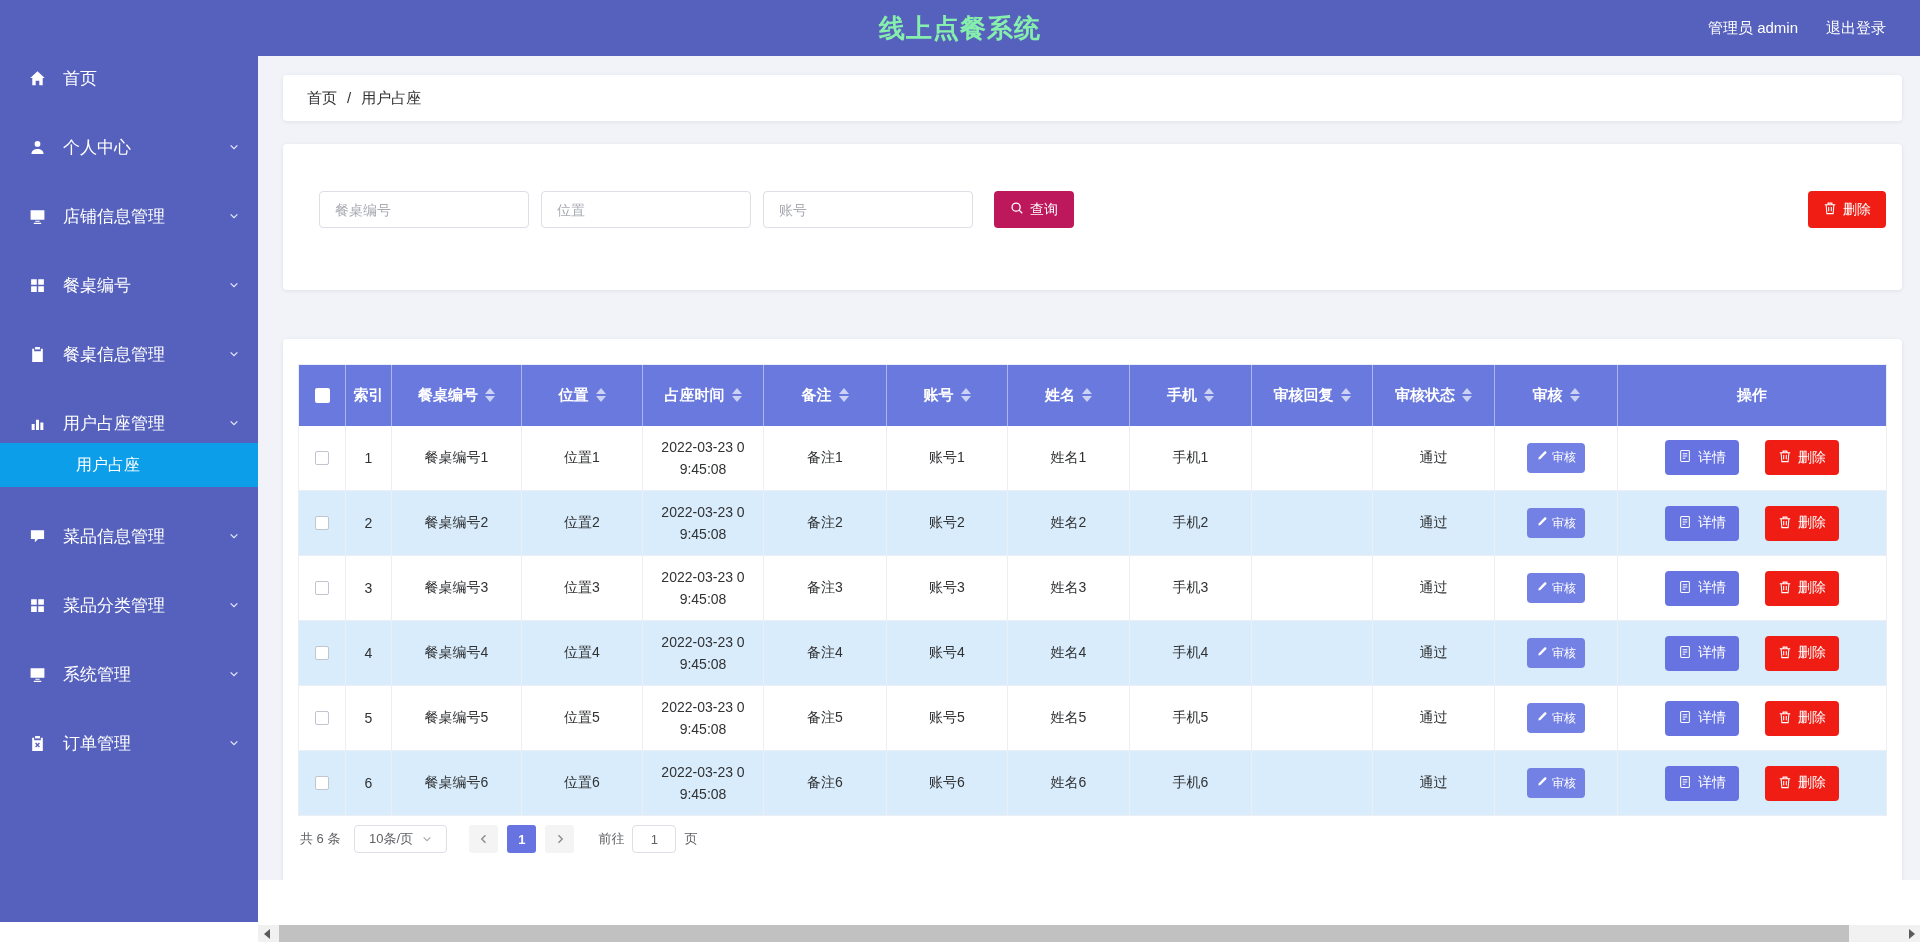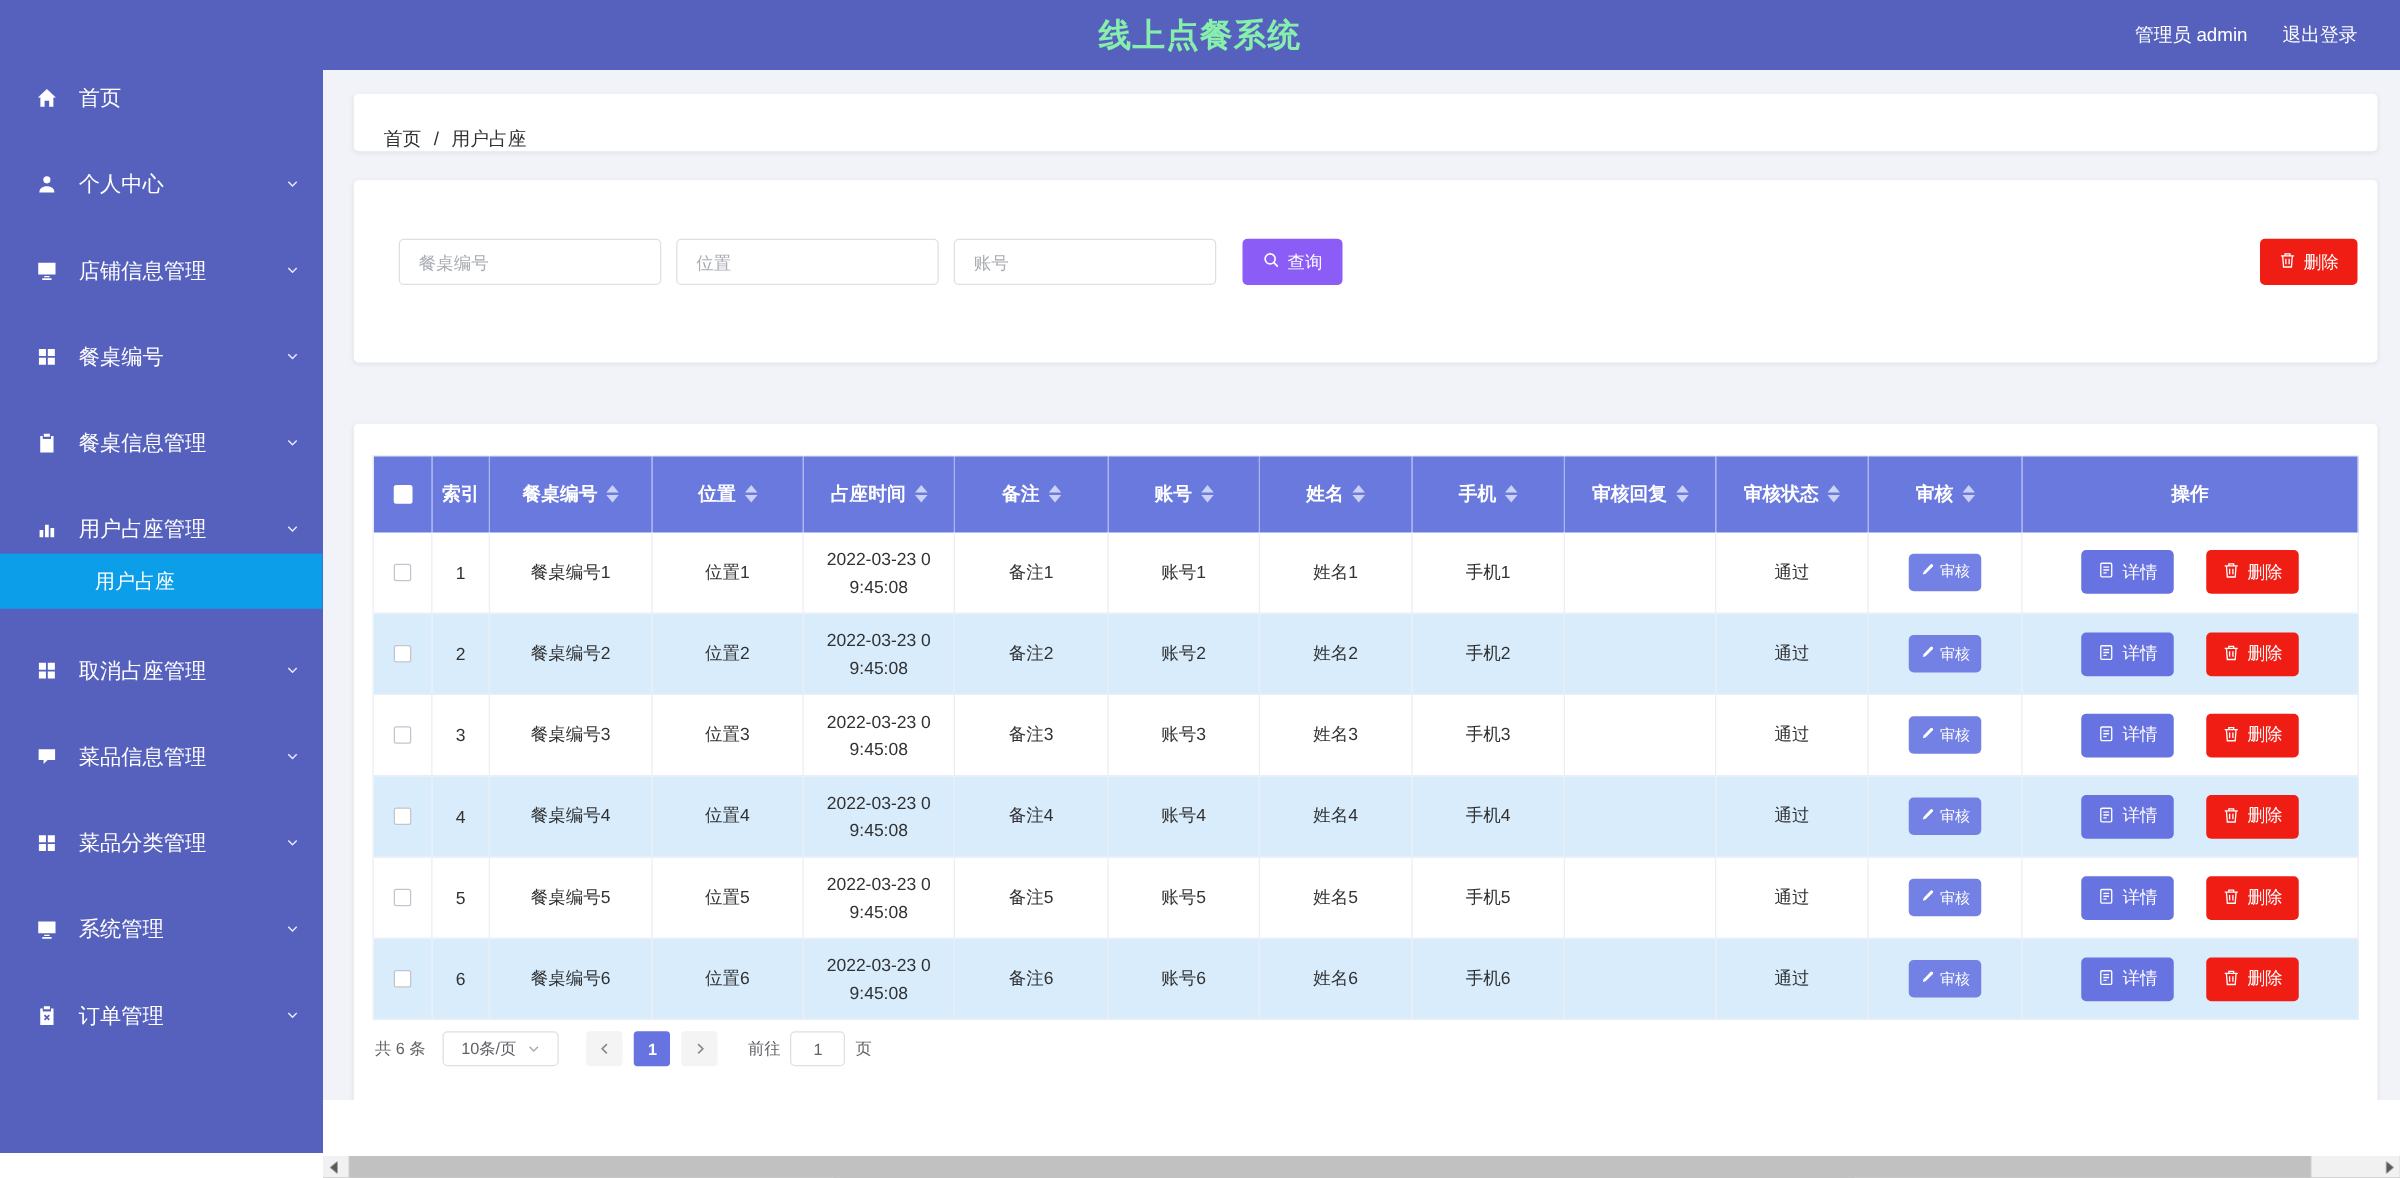--- a/index.html
+++ b/index.html
@@ -21,34 +21,34 @@
   .side-label { font-size:17px; flex:1; white-space:nowrap; }
   .side-chevron { width:12px; height:12px; display:flex; align-items:center; color:#e8eaff; flex:none; }
   .side-sub { height:44px; background:#0d9ee9; display:flex; align-items:center; padding-left:76px; cursor:pointer; }
   .sub-label { color:#fff; font-size:16px; }
 
   
   .content { position:fixed; left:258px; top:56px; width:1662px; height:824px; background:#f1f3f9;
     padding:19px 18px 0 25px; overflow:hidden; }
   .card { background:#fff; border-radius:4px; box-shadow:0 1px 4px rgba(0,21,41,.08); }
 
-  .breadcrumb-card { height:46px; display:flex; align-items:flex-end; padding-left:24px; }
+  .breadcrumb-card { height:46px; display:flex; align-items:center; padding-left:24px; }
   .crumb { font-size:15px; color:#303133; cursor:pointer; }
   .crumb.current { cursor:default; }
   .crumb-sep { font-size:15px; color:#303133; margin:0 10px; }
 
   .search-card { height:146px; margin-top:23px; padding:47px 16px 0 36px; position:relative; }
   .search-row { display:flex; align-items:center; }
   .f-input { width:210px; height:37px; border:1px solid #dcdfe6; border-radius:4px; padding:0 15px;
     font-size:14px; color:#303133; margin-right:12px; outline:none; font-family:inherit; }
   .f-input::placeholder { color:#a8abb2; }
 
   .btn { display:inline-flex; align-items:center; justify-content:center; gap:6px; border:none;
     border-radius:4px; color:#fff; cursor:pointer; font-family:inherit; white-space:nowrap; }
-  .btn-primary { background:#8b5cf6; height:37px; padding:0 16px; font-size:14px; margin-left:9px; }
+  .btn-primary { background:#be185d; height:37px; padding:0 16px; font-size:14px; margin-left:9px; }
   .btn-danger-lg { background:#ef1d14; height:37px; padding:0 15px; font-size:14px; position:absolute; right:16px; top:47px; }
 
   
   .table-card { margin-top:49px; height:682px; padding:25px 15px 0 15px; }
   table { width:100%; border-collapse:collapse; table-layout:fixed; border:1px solid #ebeef5; }
   thead th { background:#6a79de; color:#fff; height:61px; font-size:15px; font-weight:bold;
     border-right:1px solid rgba(255,255,255,.45); text-align:center; vertical-align:middle; padding:0 4px; }
   thead th:last-child { border-right:none; }
   thead th.sortable { cursor:pointer; }
   .th-inner { display:flex; align-items:center; justify-content:center; gap:7px; }
@@ -187,35 +187,20 @@
           </span>
           <span class="side-label">用户占座管理</span>
           <span class="side-chevron">
             <svg viewBox="0 0 16 16" width="12" height="12">
               <path fill="none" stroke="currentColor" stroke-width="1.6" d="M3.5 5.8 8 10.3l4.5-4.5"></path>
             </svg>
           </span>
         </div>
         <div class="side-sub active">
           <span class="sub-label">用户占座</span>
-        </div>
-      </div>
-      <div class="side-group">
-        <div class="side-item">
-          <span class="s-icon">
-            <svg viewBox="0 0 16 16" width="17" height="17">
-              <path fill="currentColor" d="M2 2h5.3v5.3H2zM8.7 2H14v5.3H8.7zM2 8.7h5.3V14H2zM8.7 8.7H14V14H8.7z"></path>
-            </svg>
-          </span>
-          <span class="side-label">取消占座管理</span>
-          <span class="side-chevron">
-            <svg viewBox="0 0 16 16" width="12" height="12">
-              <path fill="none" stroke="currentColor" stroke-width="1.6" d="M3.5 5.8 8 10.3l4.5-4.5"></path>
-            </svg>
-          </span>
         </div>
       </div>
       <div class="side-group">
         <div class="side-item">
           <span class="s-icon">
             <svg viewBox="0 0 16 16" width="17" height="17">
               <path fill="currentColor" d="M1.8 2.2h12.4v8.2H8.6l-3.1 3v-3H1.8z"></path>
             </svg>
           </span>
           <span class="side-label">菜品信息管理</span>

